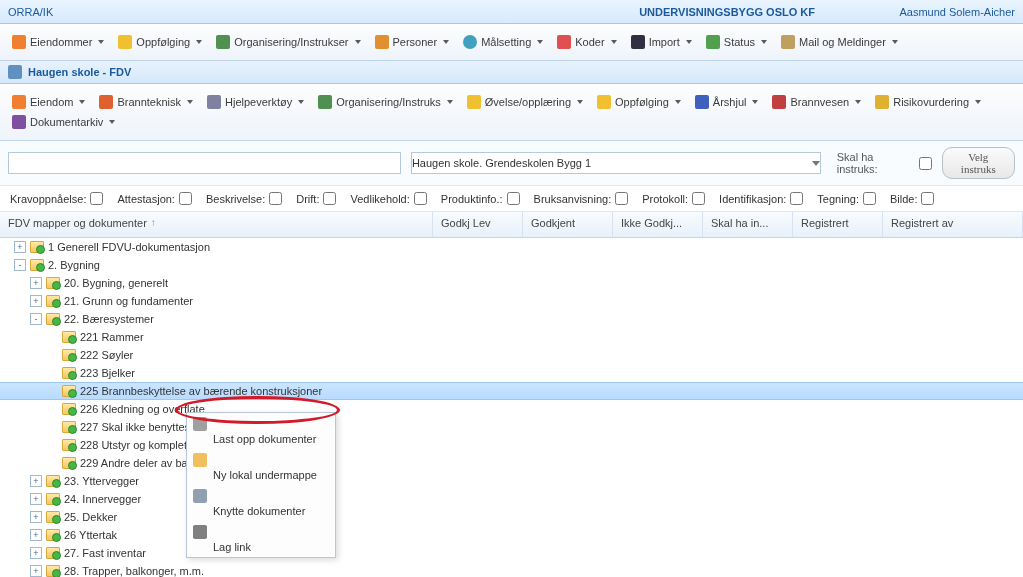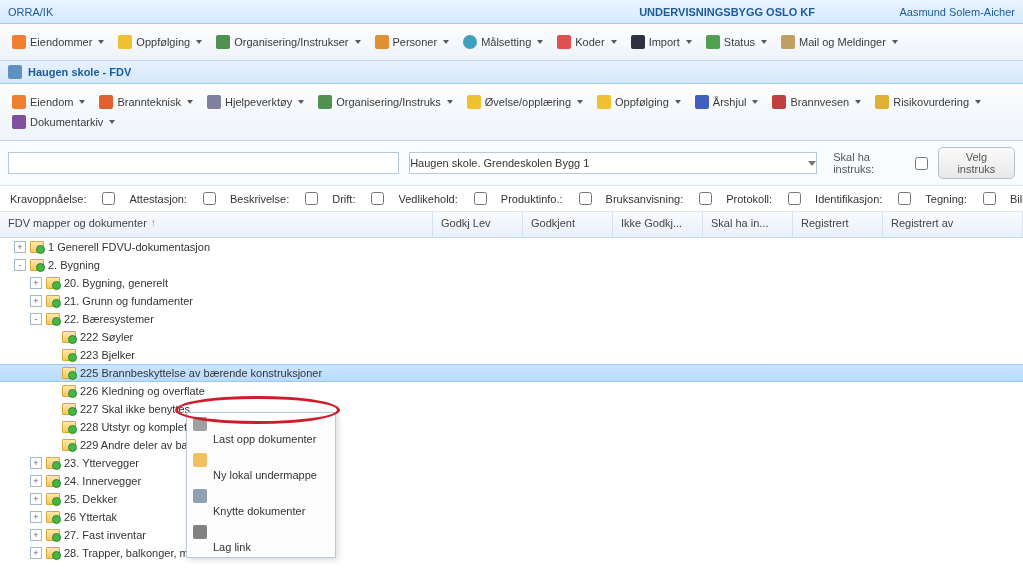--- a/index.html
+++ b/index.html
@@ -11,23 +11,23 @@
 .main-menu, .sub-menu { background: linear-gradient(#fdfdfd, #eef4fb); border-bottom: 1px solid #c0d4e8; padding: 9px 6px; display: flex; align-items: center; flex-wrap: wrap; gap: 2px; }
 .menu-item { display: inline-flex; align-items: center; gap: 4px; padding: 2px 6px; cursor: pointer; color: #3a3a3a; border-radius: 2px; }
 .menu-icon { width: 14px; height: 14px; border-radius: 2px; display: inline-block; }
 .dropdown-caret { width: 0; height: 0; border-left: 3px solid transparent; border-right: 3px solid transparent; border-top: 4px solid #5a5a5a; margin-left: 2px; }
 .tab-header { background: linear-gradient(#e8f2fd, #d4e8fa); border-bottom: 1px solid #a6c9e2; padding: 4px 8px; display: flex; align-items: center; gap: 6px; color: #1a5a9a; font-weight: bold; }
 .filter-bar { background: #f9fcff; border-bottom: 1px solid #dce8f4; padding: 6px 8px; display: flex; align-items: center; gap: 10px; }
 .filter-bar input[type="text"] { width: 440px; height: 22px; border: 1px solid #b5c9dd; padding: 0 4px; }
 .filter-bar .combo { width: 460px; height: 22px; border: 1px solid #b5c9dd; padding: 2px 0; background: #fff; display: flex; align-items: center; justify-content: space-between; }
 .filter-bar .combo .caret { width: 0; height: 0; border-left: 4px solid transparent; border-right: 4px solid transparent; border-top: 5px solid #777; }
 .filter-bar .label-right { color: #555; margin-left: 6px; }
-.btn { background: linear-gradient(#fafafa, #e8e8e8); border: 1px solid #b5c0cb; padding: 3px 10px; border-radius: 5px; color: #555; cursor: pointer; }
+.btn { background: linear-gradient(#fafafa, #e8e8e8); border: 1px solid #b5c0cb; padding: 3px 10px; border-radius: 10px; color: #555; cursor: pointer; font-family: Liberation Serif, serif; }
 .checkbox-row { background: #fff; border-bottom: 1px solid #dce8f4; padding: 6px 10px; display: flex; align-items: center; gap: 14px; color: #333; }
-.checkbox-row label { display: inline-flex; align-items: center; gap: 16px; }
+.checkbox-row label { display: inline-flex; align-items: center; gap: 4px; }
 .checkbox-row input[type="checkbox"] { width: 13px; height: 13px; }
 .grid-header { display: flex; background: linear-gradient(#f8fbff, #e8f0f9); border-bottom: 1px solid #c5d6e8; height: 26px; align-items: stretch; }
 .grid-header .col { border-right: 1px solid #d6e2ef; padding: 5px 8px; color: #444; display: flex; align-items: flex-start; }
 .col-name { flex: 1; padding-left: 10px; }
 .col-fixed { width: 90px; }
 .col-reg { width: 140px; }
 .sort-arrow { margin-left: 4px; font-size: 10px; color: #888; }
 .tree-area { position: relative; overflow: auto; height: 430px; }
 .tree-row { display: flex; align-items: center; height: 18px; padding-left: 14px; white-space: nowrap; }
 .tree-row.selected { background: linear-gradient(#cbe5ff, #b8dbff); border-top: 1px solid #9cc7ef; border-bottom: 1px solid #9cc7ef; }
@@ -274,20 +274,27 @@
       <span class="spacer"></span>
       <span class="expander">-</span>
       <span class="folder-icon"></span>
       <span class="tree-label">22. Bæresystemer</span>
     </div>
     <div class="tree-row">
       <span class="spacer"></span>
       <span class="spacer"></span>
       <span class="spacer"></span>
       <span class="folder-icon"></span>
+      <span class="tree-label">221 Rammer</span>
+    </div>
+    <div class="tree-row">
+      <span class="spacer"></span>
+      <span class="spacer"></span>
+      <span class="spacer"></span>
+      <span class="folder-icon"></span>
       <span class="tree-label">222 Søyler</span>
     </div>
     <div class="tree-row">
       <span class="spacer"></span>
       <span class="spacer"></span>
       <span class="spacer"></span>
       <span class="folder-icon"></span>
       <span class="tree-label">223 Bjelker</span>
     </div>
     <div class="tree-row selected">

